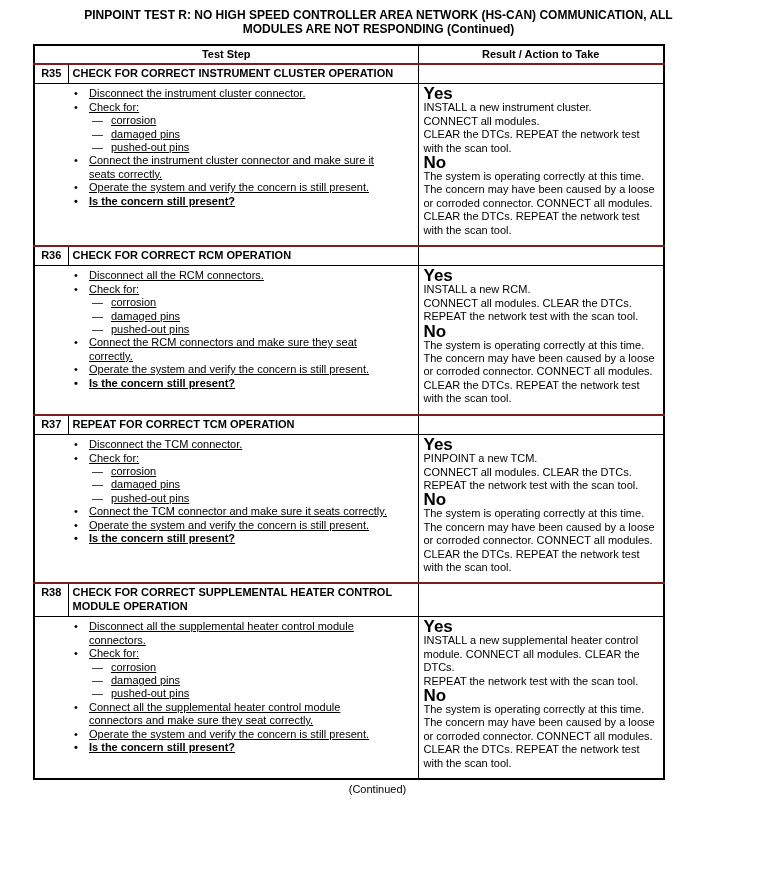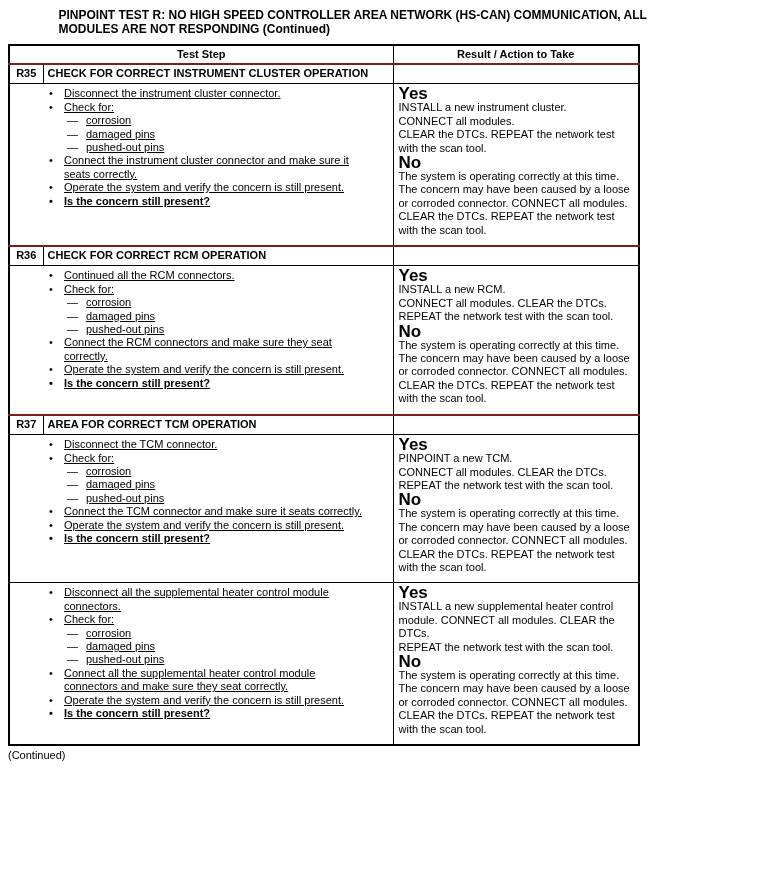--- a/index.html
+++ b/index.html
@@ -4,29 +4,31 @@
 <style>
   * { box-sizing: border-box; }
   html, body { margin: 0; padding: 0; background: #fff; color: #000; }
   body { font-family: "Liberation Sans", "DejaVu Sans", sans-serif; }
   .page { width: 757px; min-height: 870px; padding: 6px 8px 4px; background: #fff; }
 
   .doc-title {
     font-weight: bold;
     font-size: 12px;
     line-height: 1.2;
+    text-align: center;
     max-width: 640px;
     margin: 2px auto 7px;
   }
 
   table.pp {
     width: 632px;
     border-collapse: collapse;
     border: 2px solid #000;
     table-layout: fixed;
+    margin-left: 25px;
   }
   .c-num { width: 34px; }
   .c-step { width: auto; }
   .c-result { width: 246px; }
 
   th {
     border: 1px solid #000;
     font-size: 11px;
     font-weight: bold;
     text-align: center;
@@ -52,21 +54,21 @@
   .bullet .marker, .bullet-bold .marker { width: 15px; margin-left: 39px; }
   .dash .marker { width: 19px; margin-left: 57px; }
   .bullet-bold { font-weight: bold; }
   .txt { padding-right: 26px; text-decoration: underline; }
 
   .r-label { font-weight: bold; font-size: 17px; line-height: 15px; }
   .r-text { font-weight: normal; }
 
   .page-footer {
     width: 741px;
-    text-align: left;
+    text-align: center;
     font-size: 11px;
     margin-top: 3px;
     padding-right: 2px;
   }
 </style>
 </head>
 <body>
 
 <div class="page">
 
@@ -136,21 +138,21 @@
         </tr>
         <tr class="title-row">
           <td class="num-cell">R36</td>
           <td class="title-cell">CHECK FOR CORRECT RCM OPERATION</td>
           <td class="spacer-cell"></td>
         </tr>
         <tr class="content-row">
           <td class="steps-cell" colspan="2">
             <div class="item bullet">
               <span class="marker">•</span>
-              <span class="txt">Continued all the RCM connectors.</span>
+              <span class="txt">Disconnect all the RCM connectors.</span>
             </div>
             <div class="item bullet">
               <span class="marker">•</span>
               <span class="txt">Check for:</span>
             </div>
             <div class="item dash">
               <span class="marker">—</span>
               <span class="txt">corrosion</span>
             </div>
             <div class="item dash">
@@ -177,21 +179,21 @@
           <td class="result-cell">
             <div class="r-label">Yes</div>
             <div class="r-text">INSTALL a new RCM.</div>
             <div class="r-text">CONNECT all modules. CLEAR the DTCs. REPEAT the network test with the scan tool.</div>
             <div class="r-label">No</div>
             <div class="r-text">The system is operating correctly at this time. The concern may have been caused by a loose or corroded connector. CONNECT all modules. CLEAR the DTCs. REPEAT the network test with the scan tool.</div>
           </td>
         </tr>
         <tr class="title-row">
           <td class="num-cell">R37</td>
-          <td class="title-cell">AREA FOR CORRECT TCM OPERATION</td>
+          <td class="title-cell">REPEAT FOR CORRECT TCM OPERATION</td>
           <td class="spacer-cell"></td>
         </tr>
         <tr class="content-row">
           <td class="steps-cell" colspan="2">
             <div class="item bullet">
               <span class="marker">•</span>
               <span class="txt">Disconnect the TCM connector.</span>
             </div>
             <div class="item bullet">
               <span class="marker">•</span>
@@ -223,20 +225,25 @@
             </div>
           </td>
           <td class="result-cell">
             <div class="r-label">Yes</div>
             <div class="r-text">PINPOINT a new TCM.</div>
             <div class="r-text">CONNECT all modules. CLEAR the DTCs. REPEAT the network test with the scan tool.</div>
             <div class="r-label">No</div>
             <div class="r-text">The system is operating correctly at this time. The concern may have been caused by a loose or corroded connector. CONNECT all modules. CLEAR the DTCs. REPEAT the network test with the scan tool.</div>
           </td>
         </tr>
+        <tr class="title-row">
+          <td class="num-cell">R38</td>
+          <td class="title-cell">CHECK FOR CORRECT SUPPLEMENTAL HEATER CONTROL MODULE OPERATION</td>
+          <td class="spacer-cell"></td>
+        </tr>
         <tr class="content-row">
           <td class="steps-cell" colspan="2">
             <div class="item bullet">
               <span class="marker">•</span>
               <span class="txt">Disconnect all the supplemental heater control module connectors.</span>
             </div>
             <div class="item bullet">
               <span class="marker">•</span>
               <span class="txt">Check for:</span>
             </div>

